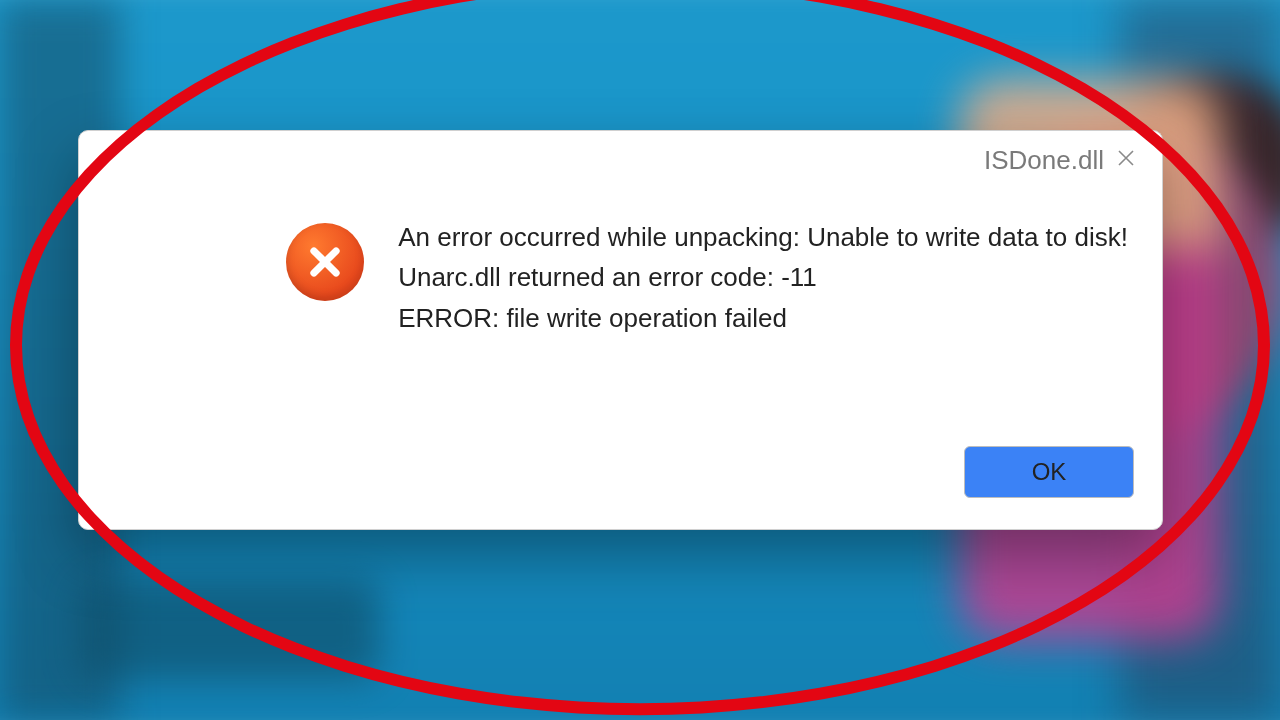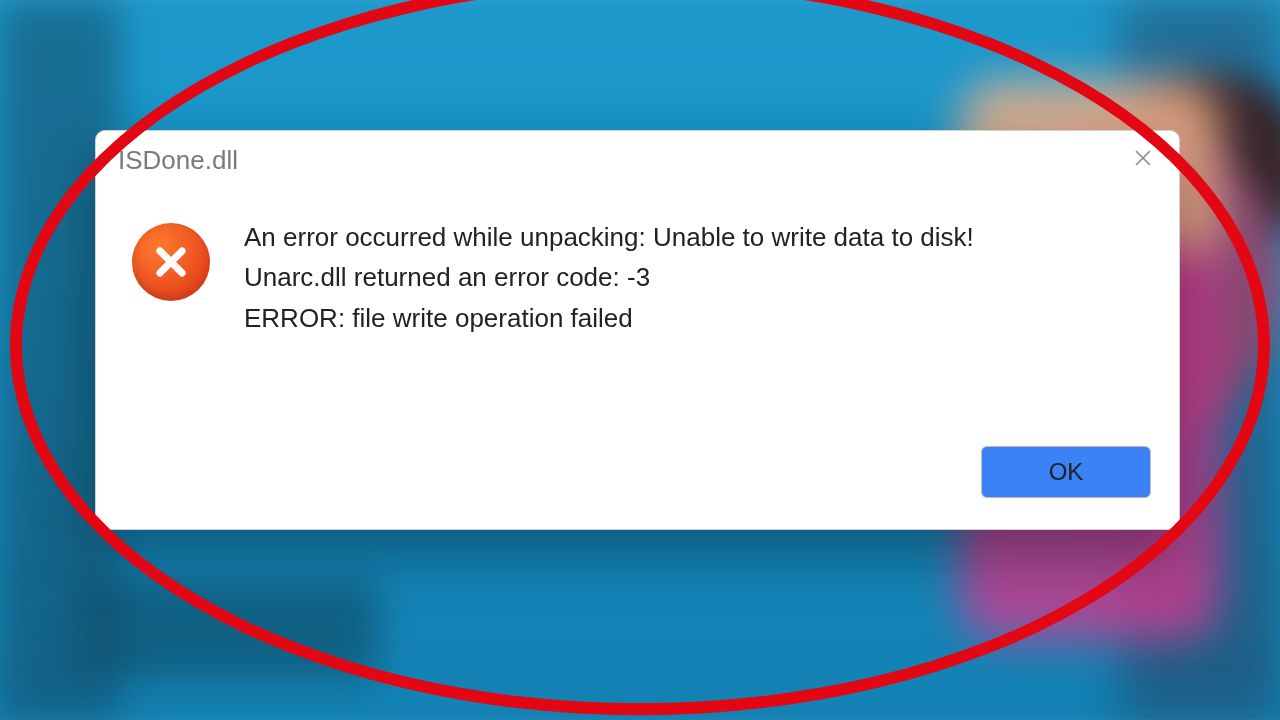--- a/index.html
+++ b/index.html
@@ -39,27 +39,27 @@
     color: rgba(255,255,255,0.18);
     letter-spacing: -4px;
     user-select:none;
     white-space: nowrap;
     text-shadow: 0 0 2px rgba(255,255,255,0.1);
   }
 
   
   .dialog {
     position:absolute;
-    left:95px; top:130px;
+    left:78px; top:130px;
     width:1085px; height:400px;
     background:#ffffff;
     border:1px solid #d0d0d0;
     border-radius:10px;
     box-shadow: 0 25px 60px rgba(0,0,0,.35);
-    display:flex; flex-direction:column;
+    display:flex; flex-direction:column;align-items:flex-end;
   }
   .titlebar {
     height:58px;
     display:flex; align-items:center; justify-content:space-between;
     padding: 0 14px 0 22px;
   }
   .titlebar .title {
     font-size:26px; color:#7a7a7a;
   }
   .closebtn {
@@ -126,21 +126,21 @@
   </div>
 
   <div class="body">
     <div class="erricon">
       <svg viewBox="0 0 24 24" fill="none">
           <path d="M5 5 L19 19 M19 5 L5 19"></path>
         </svg>
     </div>
     <div class="msg">
       <div>An error occurred while unpacking: Unable to write data to disk!</div>
-      <div>Unarc.dll returned an error code: -3</div>
+      <div>Unarc.dll returned an error code: -11</div>
       <div>ERROR: file write operation failed</div>
     </div>
   </div>
 
   <div class="footer">
     <div class="okbtn">
       <span>OK</span>
     </div>
   </div>
 </div>

